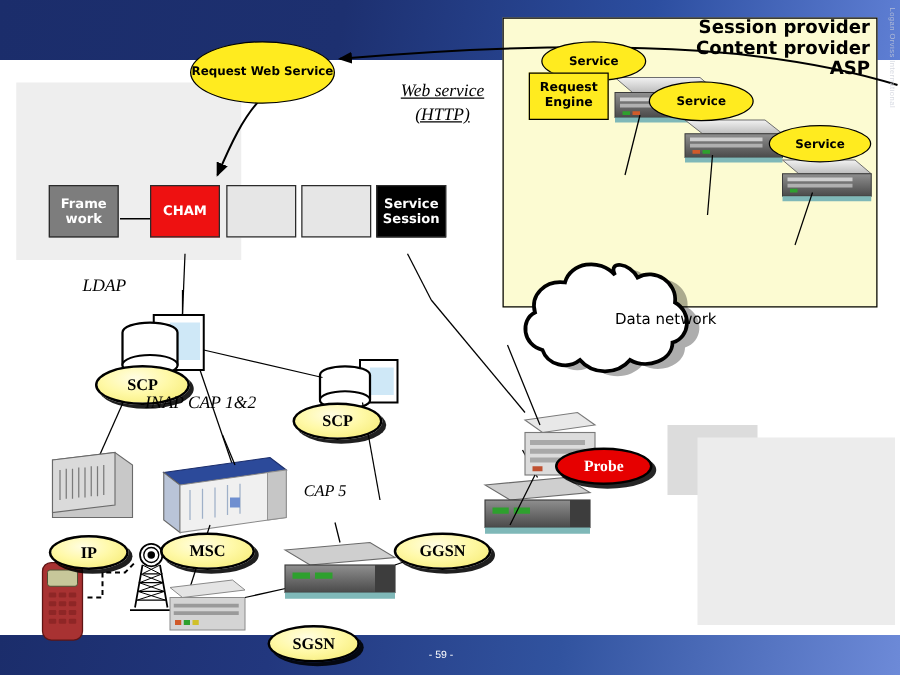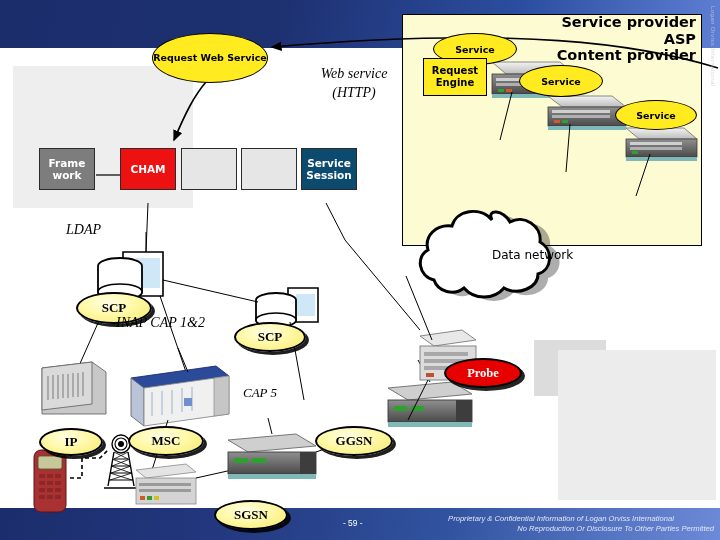--- a/index.html
+++ b/index.html
@@ -45,21 +45,21 @@
     position:absolute;top:148px;width:56px;height:42px;
     border:1px solid #2b2b2b;box-sizing:border-box;
     display:flex;align-items:center;justify-content:center;text-align:center;
     font-size:10.5px;line-height:12px;font-weight:bold;
     font-family:"DejaVu Sans", sans-serif;
   }
   .box-frame{left:39px;background:#7d7d7d;color:#fff;}
   .box-cham{left:120px;background:#ee1111;color:#fff;}
   .box-e1{left:181px;background:#e6e6e6;}
   .box-e2{left:241px;background:#e6e6e6;}
-  .box-ss{left:301px;background:#0c4a6e;color:#fff;}
+  .box-ss{left:301px;background:#000000;color:#fff;}
 
   
   .ell{
     position:absolute;border:1.6px solid #000;border-radius:50%;
     display:flex;align-items:center;justify-content:center;text-align:center;
     font-weight:bold;box-sizing:border-box;
   }
   .ell-yellow{background:#ffeb1f;color:#000;}
   .ell-yellow-soft{
     background:radial-gradient(ellipse at 42% 30%,#fffde2 0%,#fff9a8 45%,#f4e96b 100%);
@@ -94,21 +94,21 @@
   .e-sgsn{left:214px;top:464px;width:74px;height:30px;font-size:13px;
           font-family:"Liberation Serif", serif;}
   .e-probe{left:444px;top:358px;width:78px;height:30px;font-size:12.5px;
            font-family:"Liberation Serif", serif;}
 
   
   .lbl{
     position:absolute;font-family:"Liberation Serif", serif;
     font-style:italic;font-size:14px;color:#000;white-space:nowrap;
   }
-  .lbl-web{left:305px;top:64px;text-align:center;line-height:19px;white-space:normal;width:98px;}
+  .lbl-web{left:305px;top:64px;text-align:center;line-height:19px;white-space:normal;width:98px;text-decoration:underline;}
   .lbl-ldap{left:66px;top:222px;}
   .lbl-inap{left:116px;top:313px;line-height:19px;white-space:normal;width:90px;}
   .lbl-cap3{left:243px;top:385px;font-size:13px;}
 
   .lbl-dn{
     position:absolute;left:492px;top:248px;font-size:12px;color:#000;
     font-family:"DejaVu Sans", sans-serif;white-space:nowrap;
   }
 
   
@@ -351,23 +351,23 @@
                c14,8 34,0 34,-14 c14,-4 16,-24 2,-32 c2,-16 -16,-28 -30,-20
                c-6,-12 -24,-14 -18,-2 z" transform="translate(10,0)" fill="rgba(0,0,0,.32)"></path>
       <path d="M492,220 c-12,-14 -36,-10 -40,6 c-16,-2 -28,10 -24,24
                c-12,6 -10,26 6,30 c4,12 20,16 30,8 c10,12 30,12 40,0
                c14,8 34,0 34,-14 c14,-4 16,-24 2,-32 c2,-16 -16,-28 -30,-20
                c-6,-12 -24,-14 -18,-2 z" fill="#ffffff" stroke="#000" stroke-width="3"></path>
     </g>
   </svg>
 
   <div class="sp-title">
-    <div>Service provider</div>
+    <div>Session provider</div>
+    <div>Content provider</div>
     <div>ASP</div>
-    <div>Content provider</div>
   </div>
 
   <div class="box box-frame">Frame work</div>
   <div class="box box-cham">CHAM</div>
   <div class="box box-e1"></div>
   <div class="box box-e2"></div>
   <div class="box box-ss">Service Session</div>
 
   <div class="ell ell-yellow e-charging">Request Web Service</div>
   <div class="ell ell-yellow e-service1">Service</div>
@@ -388,20 +388,16 @@
               font-size:10px;line-height:12px;font-weight:bold;
               font-family:'DejaVu Sans', sans-serif;">Request Engine</div>
 
   <div class="lbl lbl-web">Web service (HTTP)</div>
   <div class="lbl lbl-ldap">LDAP</div>
   <div class="lbl lbl-inap">INAP CAP 1&amp;2</div>
   <div class="lbl lbl-cap3">CAP 5</div>
   <div class="lbl-dn">Data network</div>
 
   <div class="foot-page">- 59 -</div>
-  <div class="foot-r">
-    <span>Proprietary &amp; Confidential Information of Logan Orviss International</span>
-    <span class="l2">No Reproduction Or Disclosure To Other Parties Permitted</span>
-  </div>
 
   <div class="watermark">Logan Orviss International</div>
 
 </div>
 
 </body></html>

